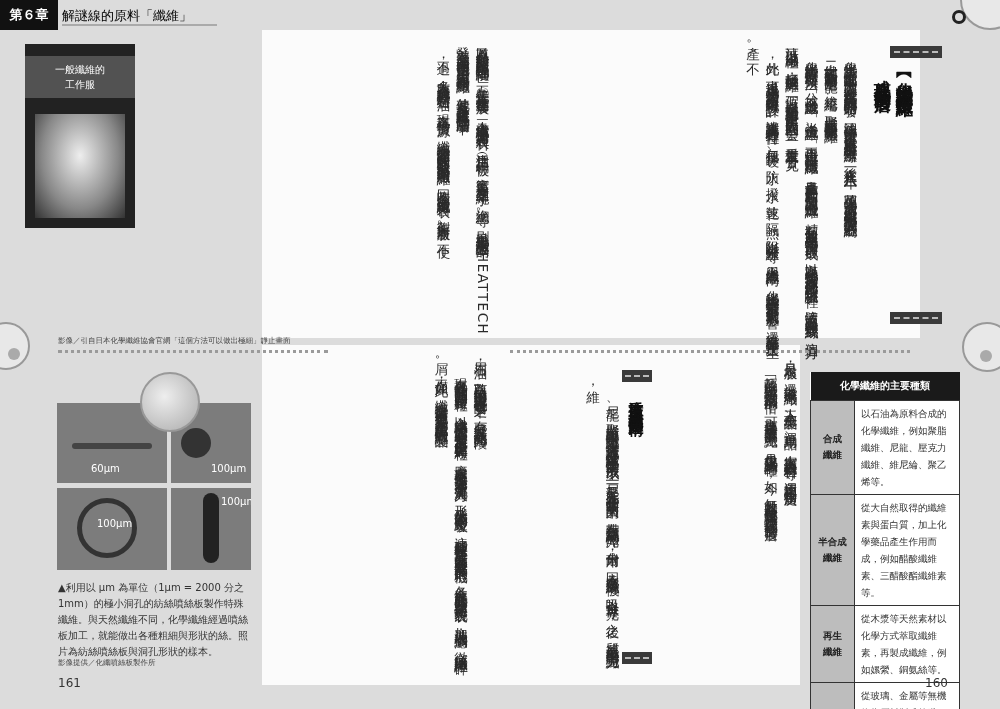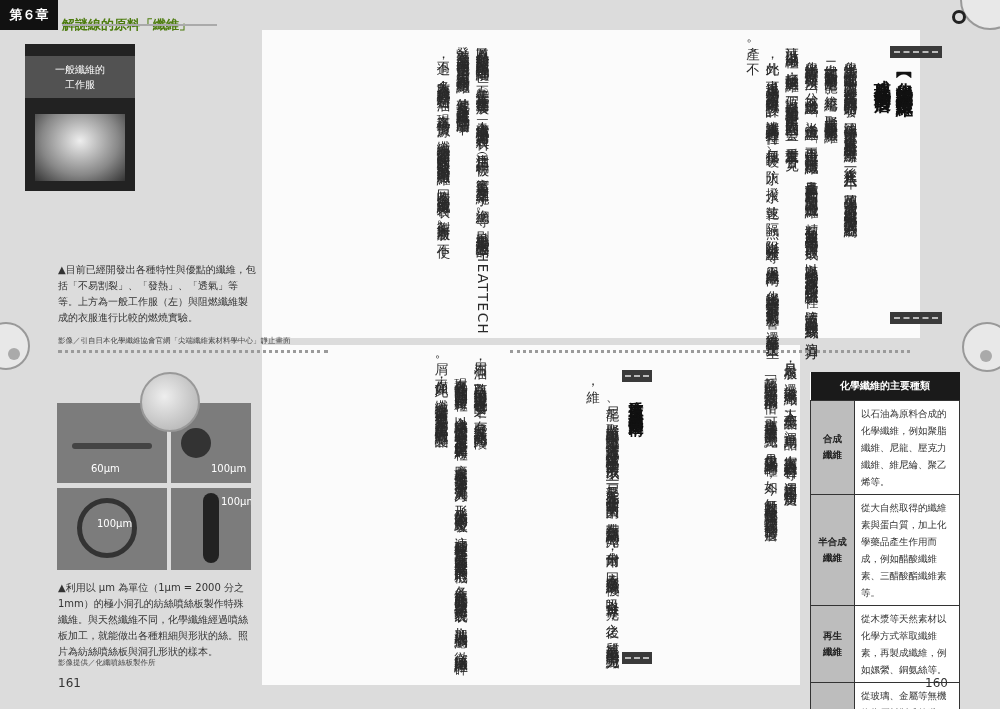--- a/index.html
+++ b/index.html
@@ -7,21 +7,21 @@
 .page{position:absolute;top:0;height:709px}
 .left-page{left:0;width:500px;background:#dcdcdc}
 .right-page{left:500px;width:500px;background:#dcdcdc}
 .white-panel{position:absolute;background:#fbfbfb}
 .vcol{position:absolute;writing-mode:vertical-rl;font-size:13.5px;line-height:19.5px;letter-spacing:1.5px;color:#2a2a2a;white-space:pre-wrap}
 .vhead{position:absolute;writing-mode:vertical-rl;font-weight:bold;color:#111;letter-spacing:2px;white-space:pre-wrap}
 .bar{position:absolute;background:#3a3a3a;height:12px;width:52px;display:flex;align-items:center;justify-content:center}
 .bar span{display:block;width:44px;border-top:2px dashed #bbb}
 .dotline{position:absolute;height:0;border-top:3px dotted #9a9a9a}
 .chapter-tab{position:absolute;left:0;top:0;width:58px;height:30px;background:#111;color:#fff;font-weight:bold;font-size:13px;display:flex;align-items:center;justify-content:center}
-.chapter-title{position:absolute;left:62px;top:16px;font-weight:bold;font-size:13px;color:#4d7c0f}
+.chapter-title{position:absolute;left:62px;top:7px;font-weight:normal;font-size:13px;color:#000000}
 .header-rule{position:absolute;left:62px;top:24px;width:155px;border-top:2px solid #aaa}
 .caption{position:absolute;font-size:10px;line-height:16px;color:#333}
 .credit{position:absolute;font-size:7.5px;color:#444}
 .pagenum{position:absolute;font-size:12px;font-weight:normal;color:#333}
 .photo{position:absolute;background:#222;overflow:hidden}
 .photo .lbl{position:absolute;left:0;right:0;top:12px;height:42px;background:rgba(90,90,90,.85);color:#fff;font-size:10px;text-align:center;line-height:15px;padding-top:6px}
 .micro{position:absolute;background:#7c7c7c;overflow:hidden}
 .micro .u{position:absolute;color:#fff;font-size:10px}
 table.kinds{position:absolute;border-collapse:collapse;background:#fff;font-size:9.5px}
 table.kinds th{background:#1a1a1a;color:#fff;font-size:10px;height:28px}
@@ -35,27 +35,26 @@
 <body>
 
 <div class="page left-page">
   <div class="chapter-tab">第６章</div>
   <div class="chapter-title">解謎線的原料「纖維」</div>
   <div class="header-rule"></div>
 
   <div class="white-panel" style="left:262px;top:30px;width:238px;height:308px"></div>
   <div class="white-panel" style="left:262px;top:345px;width:238px;height:340px"></div>
 
-  <div class="photo" style="left:25px;top:44px;width:110px;height:147px">
+  <div class="photo" style="left:25px;top:44px;width:110px;height:184px">
     <div class="lbl" style="white-space:pre-wrap">一般纖維的
 工作服</div>
     <div style="position:absolute;left:10px;right:10px;top:70px;bottom:10px;background:radial-gradient(ellipse at 50% 40%,#eee,#888 60%,#333)"></div>
   </div>
-  <div class="caption" style="left:58px;top:262px;width:198px">▲目前已經開發出各種特性與優點的纖維，包括「不易割裂」、「發熱」、「透氣」等等。上方為一般工作服（左）與阻燃纖維製成的衣服進行比較的燃燒實驗。</div>
-  <div class="credit" style="left:58px;top:336px;width:280px">影像／引自日本化學纖維協會官網「尖端纖維素材料學中心」靜止畫面</div>
+  <div class="credit" style="left:58px;top:336px;width:280px">影像／引自日本化學纖維協會官網「這個方法可以做出極細」靜止畫面</div>
   <div class="dotline" style="left:58px;top:350px;width:270px"></div>
 
   <div class="vcol" style="left:272px;top:36px;height:300px;width:220px">以及不易起皺的聚脂纖維也陸續問世。五〇年代工業生產蓬勃發展，三大合成纖維廣泛運用在衣料、生活用品（棉被、窗簾等）和產業界（繩子、漁網等）。刷毛絨是聚脂纖維做的，「HEATTECH發熱衣」等高機能內衣也使用了壓克力纖維和聚脂纖維。其他還有許多合成纖維也在陸續開發中。
 　不過，大多數合成纖維的原料是石油。現在為了珍惜資源，纖維製造商開始從回收的寶特瓶做出新的聚脂纖維。回收不穿的合成纖維舊衣，製作出新衣服。不使</div>
 
   <div class="micro" style="left:57px;top:403px;width:110px;height:80px">
     <div style="position:absolute;left:15px;top:40px;width:80px;height:6px;background:#444;border-radius:3px"></div>
     <div class="u" style="left:34px;top:60px">60μm</div>
   </div>
   <div class="micro" style="left:171px;top:403px;width:80px;height:80px">

